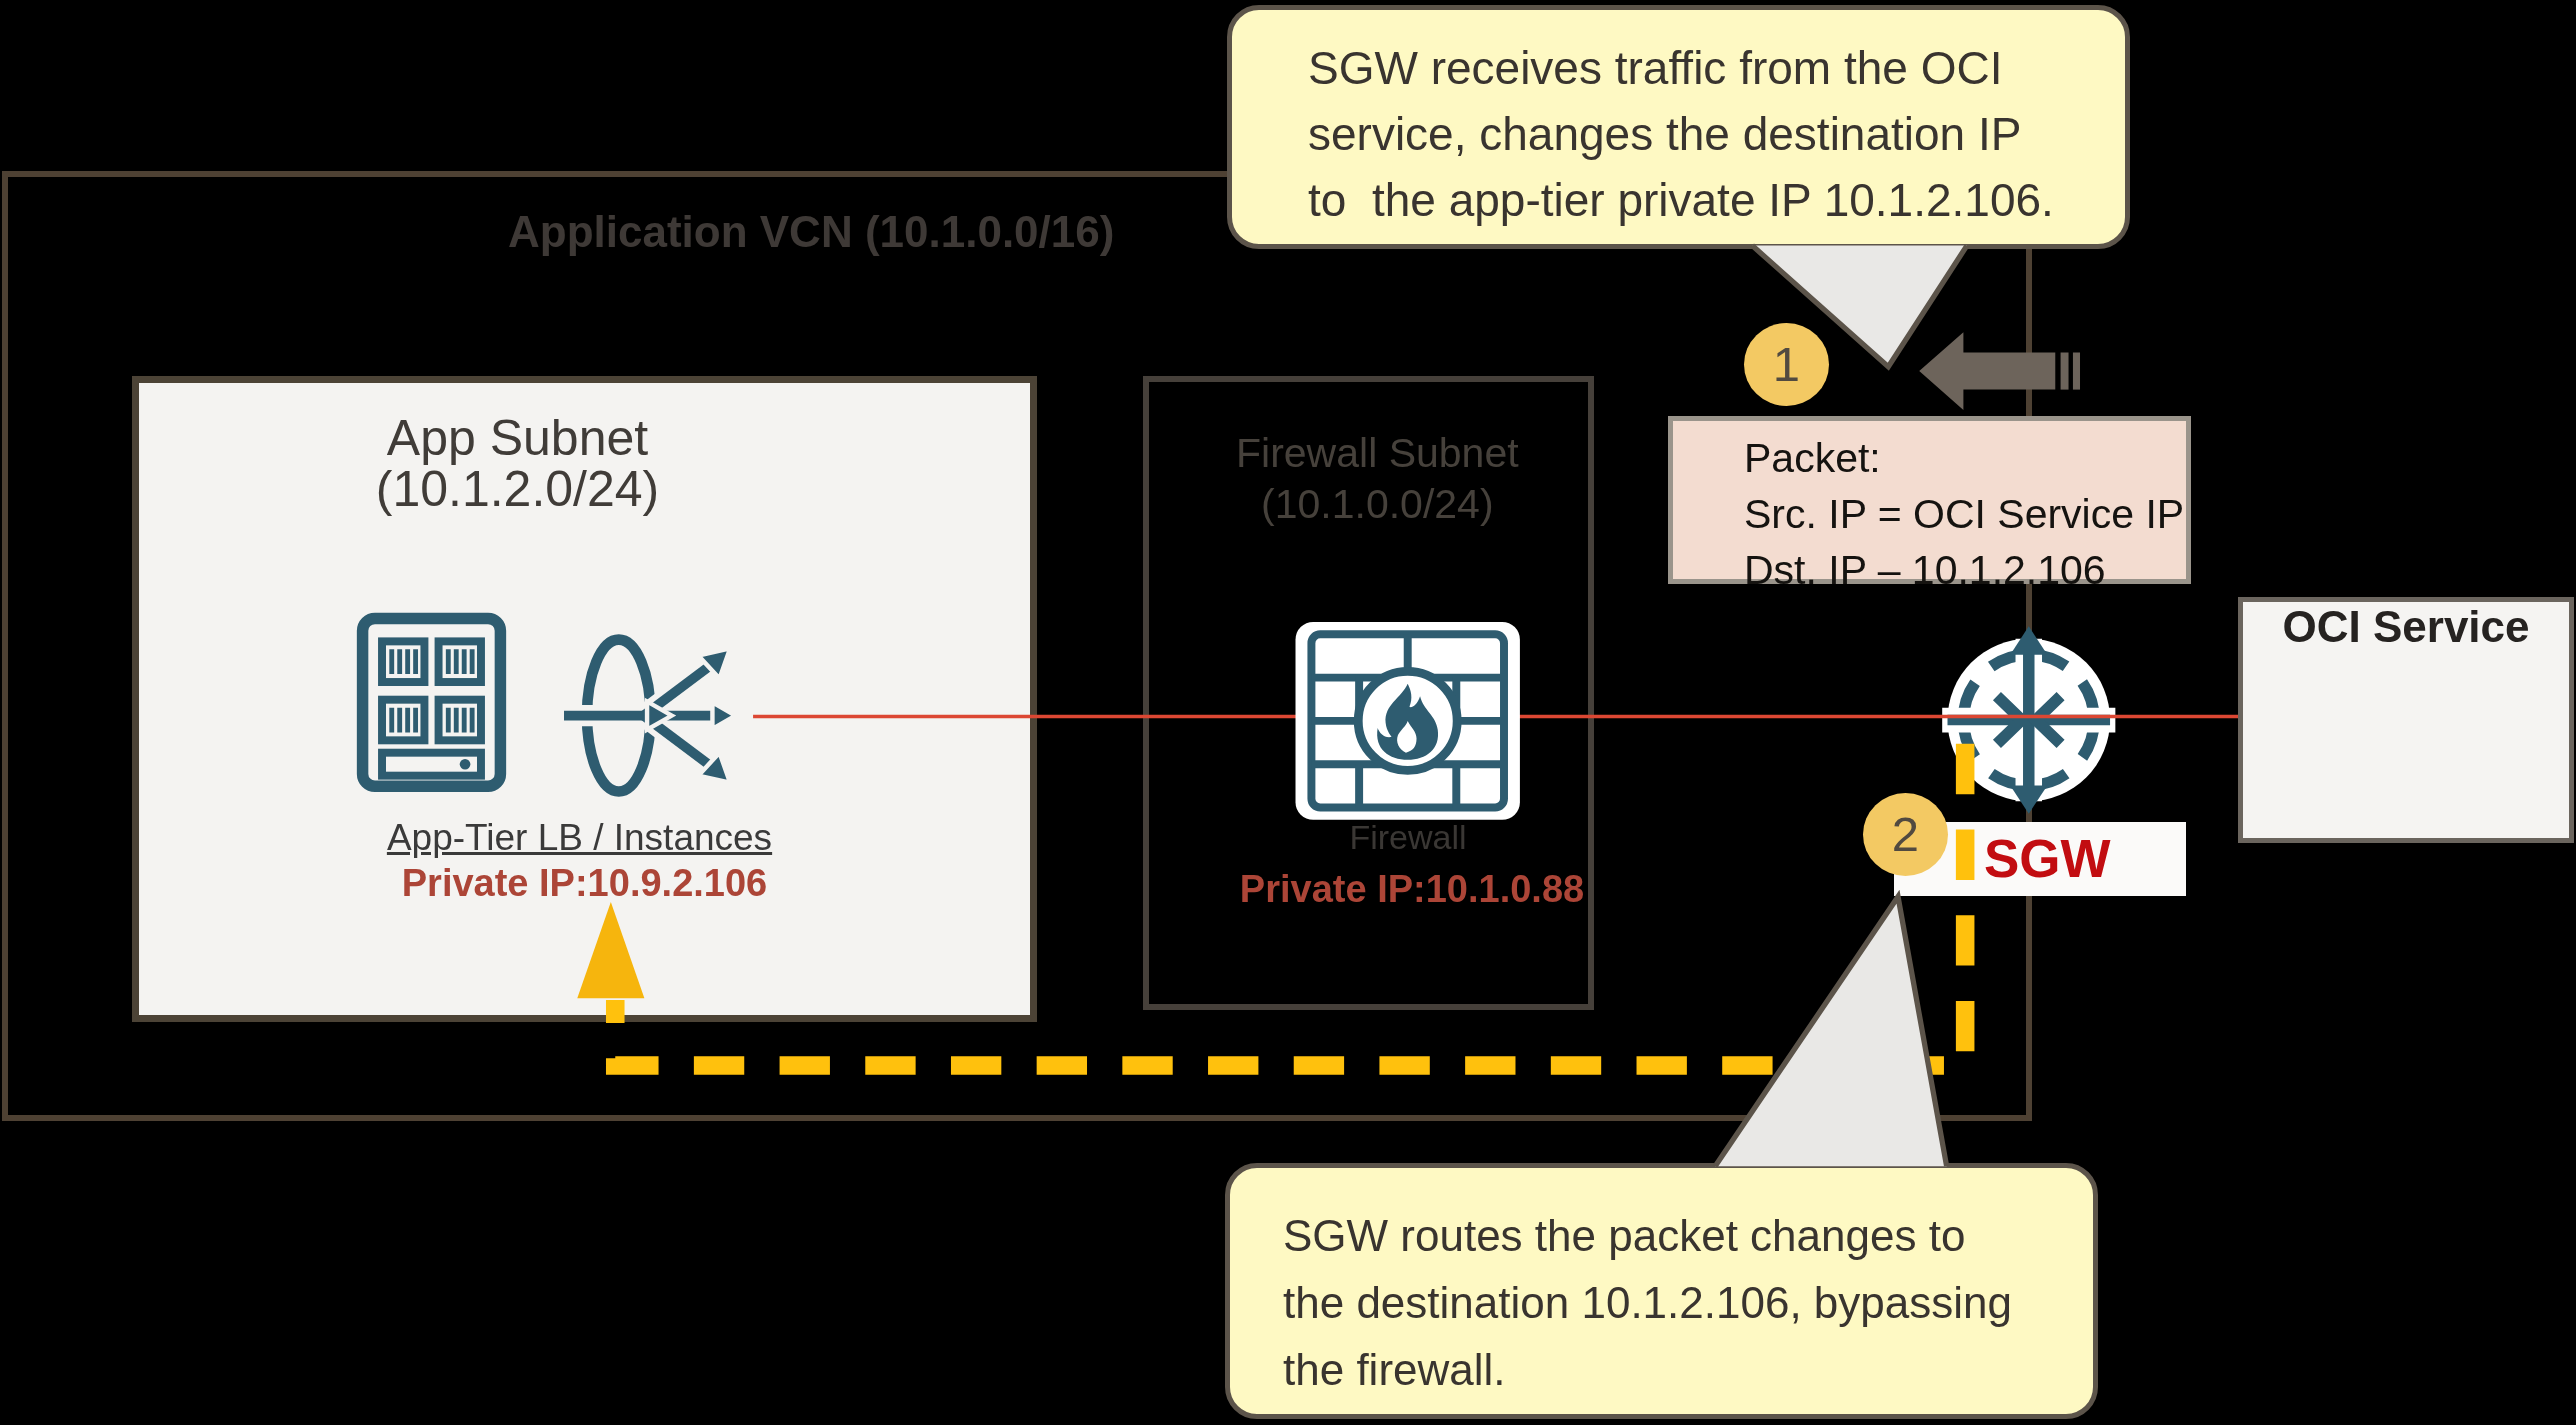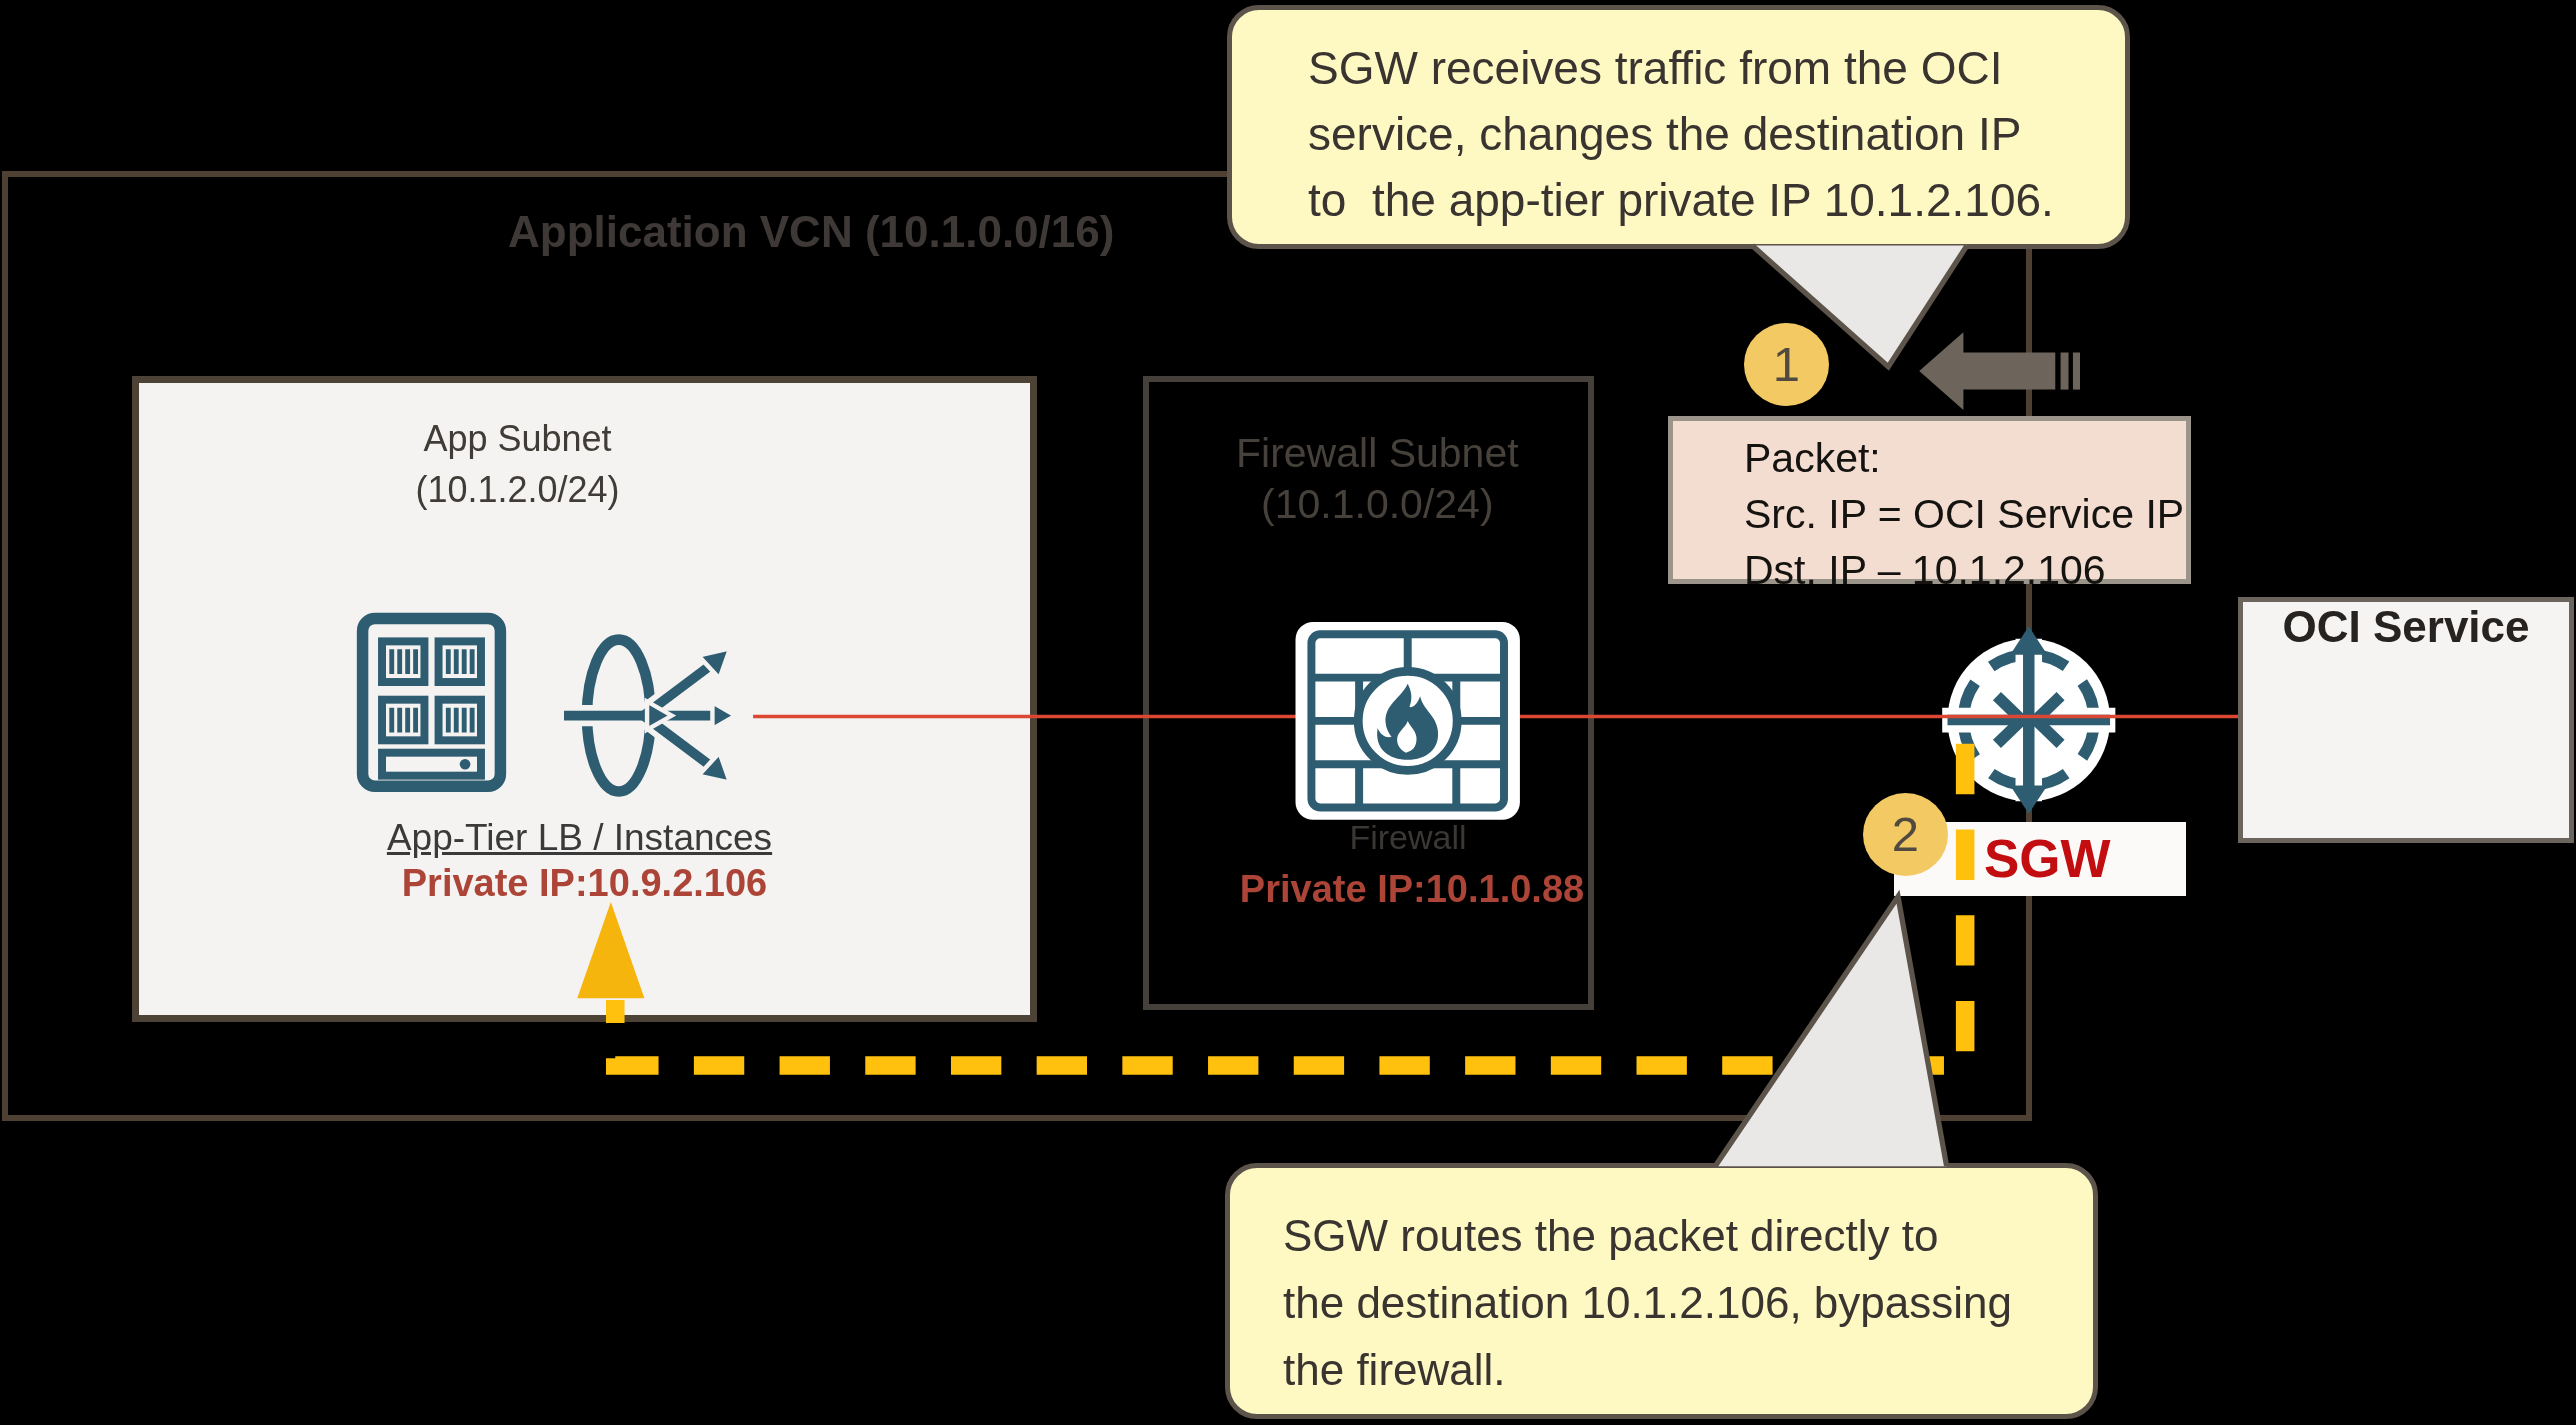--- a/index.html
+++ b/index.html
@@ -6,21 +6,21 @@
   .stage{
     position:relative;width:2576px;height:1425px;background:#000;overflow:hidden;
     font-family:"Liberation Sans", sans-serif;
   }
   .abs{position:absolute;}
   
   .vcn-box{left:1.8px;top:171px;width:2030px;height:950px;border:6.2px solid #4E4133;box-sizing:border-box;z-index:0;}
   .vcn-title{left:508px;top:207px;width:707px;text-align:left;font-size:44px;font-weight:bold;color:#3E3936;z-index:1;letter-spacing:0px;}
   
   .app-subnet{left:132px;top:376px;width:905px;height:646px;background:#F4F3F1;border:7px solid #4C4336;box-sizing:border-box;z-index:1;}
-  .app-subnet-title{margin-top:30px;transform:translateX(-67px);text-align:center;font-size:36px;line-height:51px;color:#403C38;}
+  .app-subnet-title{margin-top:30px;transform:translateX(-67px);text-align:center;font-size:50px;line-height:51px;color:#403C38;}
   .fw-subnet{left:1143px;top:376px;width:451px;height:634px;background:transparent;border:6.2px solid #46403A;box-sizing:border-box;z-index:1;}
   .fw-subnet-title{margin-top:46px;transform:translateX(8.8px);text-align:center;font-size:41px;line-height:51px;color:#46413B;}
   
   svg.layer{left:0;top:0;width:2576px;height:1425px;pointer-events:none;}.z3{z-index:3}.z4{z-index:4}.z5{z-index:5}.z6{z-index:6}.z7{z-index:7}.z9{z-index:9}
   
   .app-tier-label{left:270px;top:817px;width:619px;text-align:center;font-size:37px;color:#3A3A3A;z-index:5;text-decoration:underline;}
   .app-private-ip{left:275px;top:862px;width:619px;text-align:center;font-size:38px;font-weight:bold;color:#AC4537;z-index:5;}
   .fw-label{left:1292px;top:818px;width:232px;text-align:center;font-size:34px;color:#3A3734;z-index:5;}
   .fw-private-ip{left:1191px;top:868px;width:442px;text-align:center;font-size:38px;font-weight:bold;color:#AC4537;z-index:5;}
   
@@ -175,21 +175,21 @@
 
   <div class="abs badge badge1">1</div>
   <div class="abs badge badge2">2</div>
 
   <div class="abs callout callout-top">
     <div class="line">SGW receives traffic from the OCI</div>
     <div class="line">service, changes the destination IP</div>
     <div class="line">to  the app-tier private IP 10.1.2.106.</div>
   </div>
   <div class="abs callout callout-bottom">
-    <div class="line">SGW routes the packet directly to</div>
+    <div class="line">SGW routes the packet changes to</div>
     <div class="line">the destination 10.1.2.106, bypassing</div>
     <div class="line">the firewall.</div>
   </div>
 
   <svg class="abs layer z9" viewBox="0 0 2915 1613" width="2576" height="1425">
     <path d="M1983 278 L2137 415 L2226 278" fill="#E9E8E6" stroke="#5C544A" stroke-width="6"></path>
     <path d="M1941 1320 L2148 1015 L2203 1320" fill="#E9E8E6" stroke="#5C544A" stroke-width="6"></path>
   </svg>
 
 </div>

